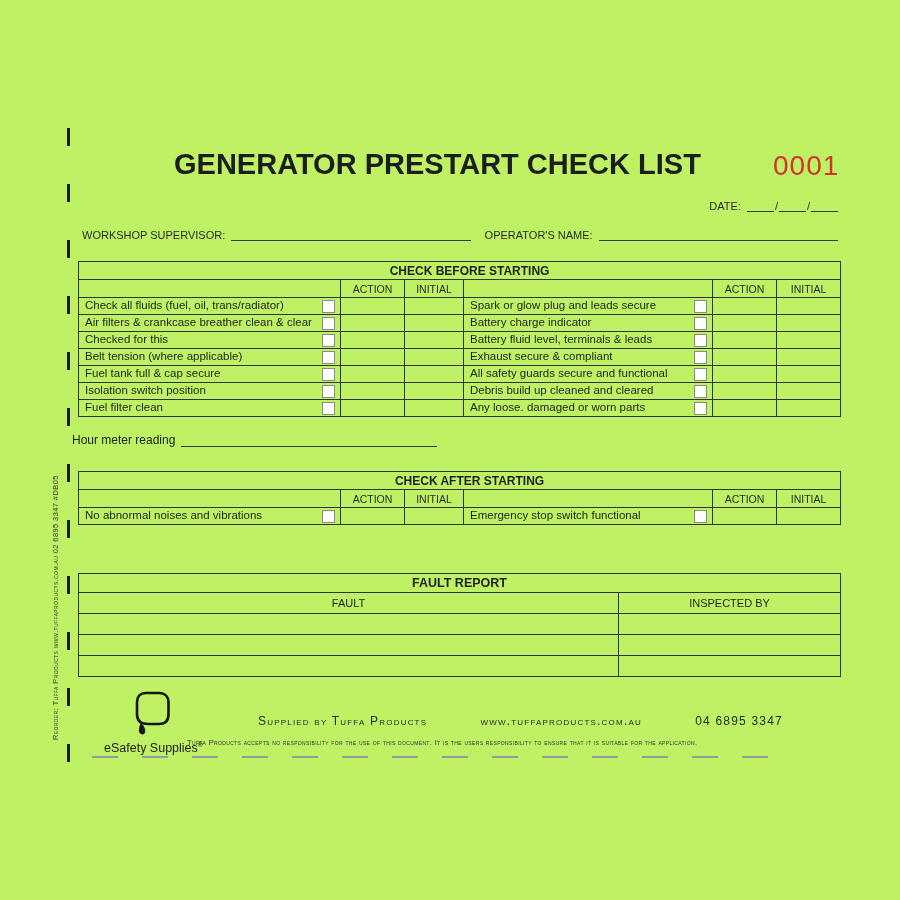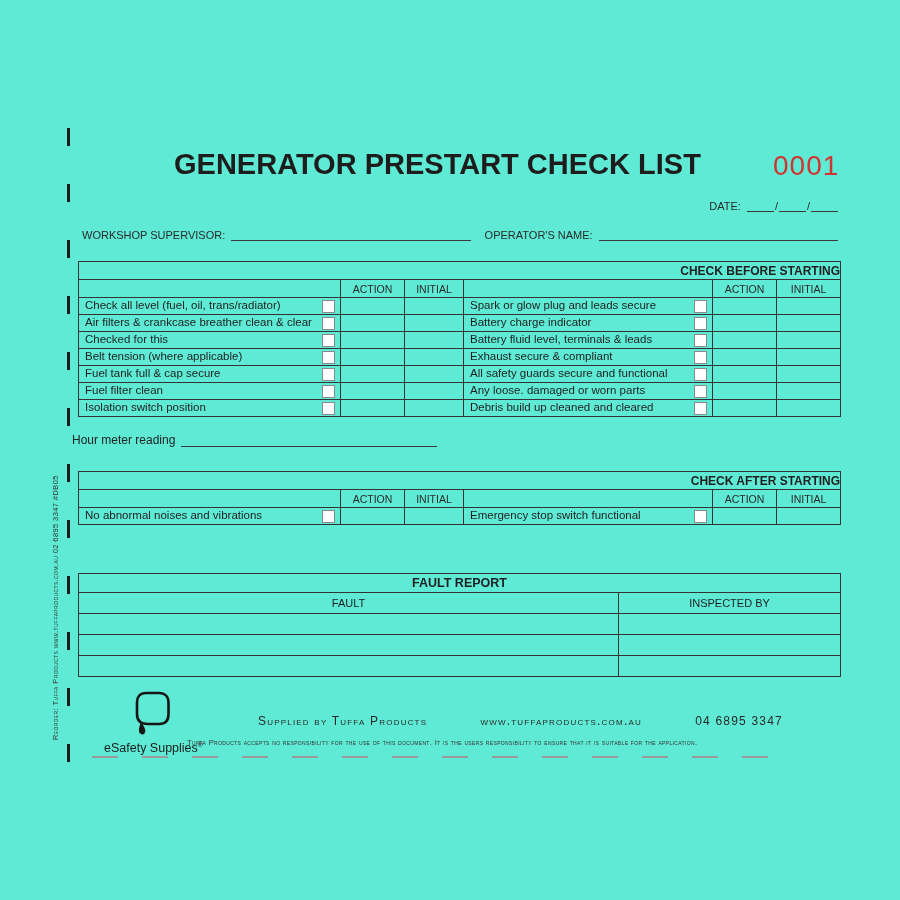--- a/index.html
+++ b/index.html
@@ -1,18 +1,18 @@
 <!DOCTYPE html>
 <html><head>
 <meta charset="utf-8">
 <style>
   * { margin:0; padding:0; box-sizing:border-box; }
   html,body { width:900px; height:900px; background:#ffffff; }
   body { font-family:"Liberation Sans", sans-serif; color:#222; }
-  .page { position:relative; width:900px; height:900px; background:#5eead4; overflow:hidden; }
+  .page { position:relative; width:900px; height:900px; background:#bef264; overflow:hidden; }
 
   
   .perf-v { position:absolute; left:67px; top:128px; width:3px; height:644px;
     background:repeating-linear-gradient(to bottom,#1c1c1c 0 18px,transparent 18px 56px); }
   .perf-h { position:absolute; left:92px; top:756px; width:688px; height:2px;
     background:repeating-linear-gradient(to right,#9a9a9a 0 26px,transparent 26px 50px); }
 
   
   .reorder { position:absolute; left:51px; top:740px; width:330px;
     transform:rotate(-90deg); transform-origin:0 0;
@@ -31,21 +31,21 @@
   .names-row { position:absolute; top:229px; left:82px; right:62px;
     display:flex; align-items:flex-end; font-size:11px; color:#2a2a2a; }
   .names-row .lbl { white-space:nowrap; margin-right:6px; }
   .u-line { flex:1; border-bottom:1.4px solid #3a3a3a; height:12px; }
   .names-row .gap { width:14px; }
 
   table.check { position:absolute; left:78px; border-collapse:collapse; width:762px;
     table-layout:fixed; }
   table.check td, table.check th { border:1px solid #333; font-weight:normal;
     font-size:11.5px; color:#1f1f1f; overflow:hidden; white-space:nowrap; }
-  table.check .sect-title { font-weight:bold; font-size:12px; text-align:right; height:18px;padding-left:20px; }
+  table.check .sect-title { font-weight:bold; font-size:12px; text-align:center; height:18px;padding-left:20px; }
   table.check .colhead { font-size:10.5px; text-align:center; color:#2a2a2a; height:18px; }
   table.check td.item { padding-left:6px; height:17px; }
   table.check td.slot { height:17px; }
   .cbx { float:right; width:13px; height:13px; border:1.4px solid #8a8a8a;
     margin:1px 5px 0 0; background:#fff; }
 
   #tbl-before { top:261px; }
   #tbl-after  { top:471px; }
 
   .hour-row { position:absolute; top:433px; left:72px; display:flex; align-items:flex-end;
@@ -111,21 +111,21 @@
         </tr>
     <tr>
       <td class="colhead"></td>
       <td class="colhead">ACTION</td>
       <td class="colhead">INITIAL</td>
       <td class="colhead"></td>
       <td class="colhead">ACTION</td>
       <td class="colhead">INITIAL</td>
     </tr>
     <tr>
-      <td class="item"><span class="cbx"></span><span>Check all level (fuel, oil, trans/radiator)</span></td>
+      <td class="item"><span class="cbx"></span><span>Check all fluids (fuel, oil, trans/radiator)</span></td>
       <td class="slot"></td>
           <td class="slot"></td>
       <td class="item"><span class="cbx"></span><span>Spark or glow plug and leads secure</span></td>
       <td class="slot"></td>
           <td class="slot"></td>
     </tr>
     <tr>
       <td class="item"><span class="cbx"></span><span>Air filters &amp; crankcase breather clean &amp; clear</span></td>
       <td class="slot"></td>
           <td class="slot"></td>
@@ -151,32 +151,32 @@
     </tr>
     <tr>
       <td class="item"><span class="cbx"></span><span>Fuel tank full &amp; cap secure</span></td>
       <td class="slot"></td>
           <td class="slot"></td>
       <td class="item"><span class="cbx"></span><span>All safety guards secure and functional</span></td>
       <td class="slot"></td>
           <td class="slot"></td>
     </tr>
     <tr>
+      <td class="item"><span class="cbx"></span><span>Isolation switch position</span></td>
+      <td class="slot"></td>
+          <td class="slot"></td>
+      <td class="item"><span class="cbx"></span><span>Debris build up cleaned and cleared</span></td>
+      <td class="slot"></td>
+          <td class="slot"></td>
+    </tr>
+    <tr>
       <td class="item"><span class="cbx"></span><span>Fuel filter clean</span></td>
       <td class="slot"></td>
           <td class="slot"></td>
       <td class="item"><span class="cbx"></span><span>Any loose. damaged or worn parts</span></td>
-      <td class="slot"></td>
-          <td class="slot"></td>
-    </tr>
-    <tr>
-      <td class="item"><span class="cbx"></span><span>Isolation switch position</span></td>
-      <td class="slot"></td>
-          <td class="slot"></td>
-      <td class="item"><span class="cbx"></span><span>Debris build up cleaned and cleared</span></td>
       <td class="slot"></td>
           <td class="slot"></td>
     </tr>
   </tbody>
     </table>
 
   <div class="hour-row">
     <span>Hour meter reading</span>
     <span class="u-line2"></span>
   </div>

